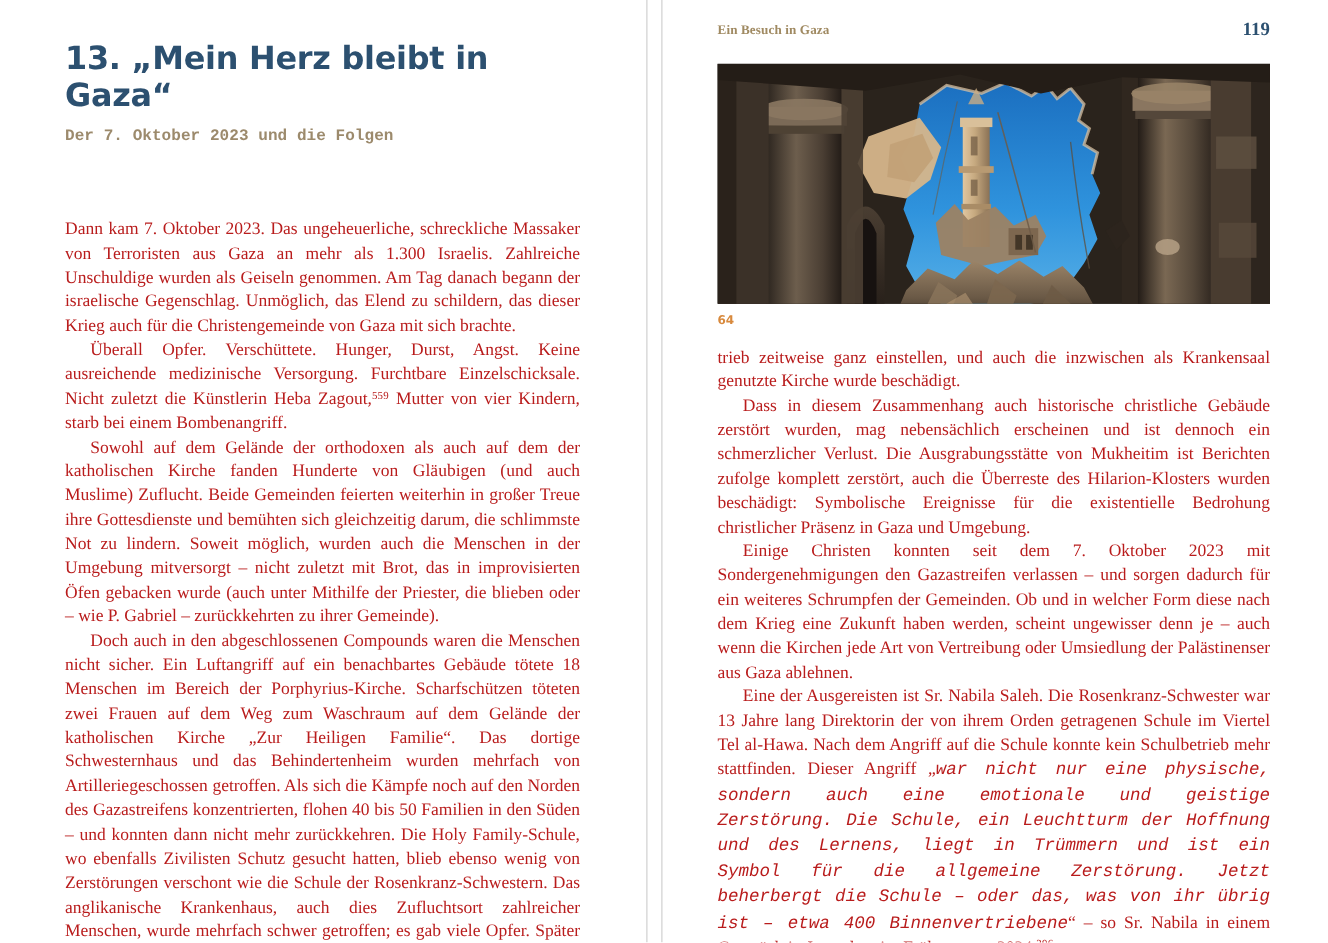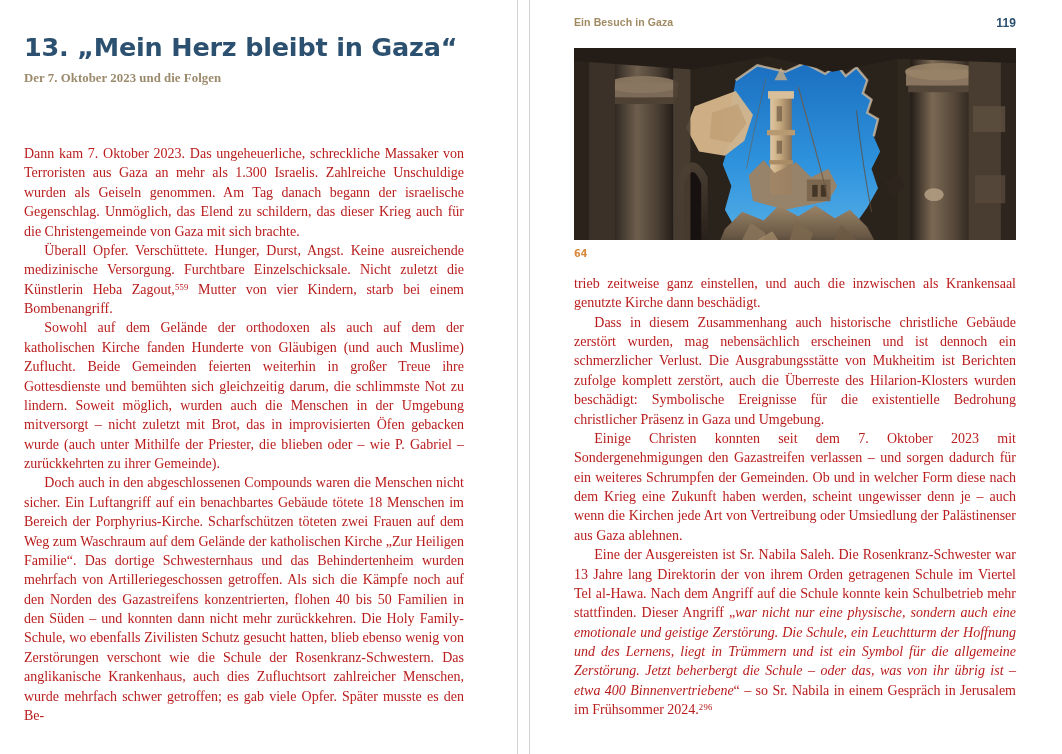--- a/index.html
+++ b/index.html
@@ -44,62 +44,62 @@
   .gutter .line.b { left: 14px; }
 
   
   .page {
     position: relative;
     box-sizing: border-box;
     height: 754px;
   }
   .page-left {
     width: 516px;
-    padding: 0 52px 0 24px;
+    padding: 0 52px 0 52px;
   }
   .page-right {
     width: 546px;
     padding: 0 46px 0 58px;
   }
 
   
   .running-head {
     display: flex;
-    align-items: flex-start;
+    align-items: center;
     justify-content: space-between;
     padding-top: 16px;
-    font-family: Liberation Sans, sans-serif;
+    font-family: Liberation Serif, serif;
     font-size: 10.5px;
     letter-spacing: 0.1px;
   }
   .running-head .rh-title {
     color: #a08a62;
     font-weight: 600;
   }
   .running-head .rh-folio {
     color: #2c5070;
     font-weight: 700;
-    font-size: 12px;
+    font-size: 15px;
   }
 
   
   .chapter-head {
     margin-top: 32px;
   }
   .chapter-title {
     font-family: "DejaVu Sans", sans-serif;
     font-weight: 700;
     font-size: 25.5px;
     line-height: 1.18;
     color: #2c5070;
     letter-spacing: -0.2px;
     margin: 0;
   }
   .chapter-subtitle {
-    font-family: Liberation Serif, serif;
+    font-family: Liberation Mono, monospace;
     font-weight: 600;
     font-size: 12.8px;
     color: #9c8a6c;
     margin: 9px 0 0 0;
     letter-spacing: 0.05px;
   }
 
   
   .body-col {
     margin-top: 58px;
@@ -123,20 +123,21 @@
     text-indent: 0;
   }
   sup.fn {
     font-size: 0.62em;
     vertical-align: 0.48em;
     line-height: 0;
     letter-spacing: 0.2px;
   }
   em.quote {
     font-style: italic;
+    font-family: Liberation Mono, monospace;
   }
 
   
   figure.figure {
     margin: 18px 0 0 0;
   }
   .photo {
     position: relative;
     width: 100%;
     height: 192px;
@@ -324,21 +325,21 @@
         </svg>
       </div>
 
       <figcaption class="figcaption">
         <span class="fig-num">64</span>
       </figcaption>
     </figure>
 
     <div class="body-col">
 
-      <p class="noindent">trieb zeitweise ganz einstellen, und auch die inzwischen als Krankensaal genutzte Kirche dann beschädigt.</p>
+      <p class="noindent">trieb zeitweise ganz einstellen, und auch die inzwischen als Krankensaal genutzte Kirche wurde beschädigt.</p>
 
       <p>Dass in diesem Zusammenhang auch historische christliche Gebäude zerstört wurden, mag nebensächlich erscheinen und ist dennoch ein schmerzlicher Verlust. Die Ausgrabungsstätte von Mukheitim ist Berichten zufolge komplett zerstört, auch die Überreste des Hilarion-Klosters wurden beschädigt: Symbolische Ereignisse für die existentielle Bedrohung christlicher Präsenz in Gaza und Umgebung.</p>
 
       <p>Einige Christen konnten seit dem 7. Oktober 2023 mit Sondergenehmigungen den Gazastreifen verlassen – und sorgen dadurch für ein weiteres Schrumpfen der Gemeinden. Ob und in welcher Form diese nach dem Krieg eine Zukunft haben werden, scheint ungewisser denn je – auch wenn die Kirchen jede Art von Vertreibung oder Umsiedlung der Palästinenser aus Gaza ablehnen.</p>
 
       <p><span>Eine der Ausgereisten ist Sr. Nabila Saleh. Die Rosenkranz-Schwester war 13 Jahre lang Direktorin der von ihrem Orden getragenen Schule im Viertel Tel al-Hawa. Nach dem Angriff auf die Schule konnte kein Schulbetrieb mehr stattfinden. Dieser Angriff „</span><em class="quote">war nicht nur eine physische, sondern auch eine emotionale und geistige Zerstörung. Die Schule, ein Leuchtturm der Hoffnung und des Lernens, liegt in Trümmern und ist ein Symbol für die allgemeine Zerstörung. Jetzt beherbergt die Schule – oder das, was von ihr übrig ist – etwa 400 Binnenvertriebene</em><span>“ – so Sr. Nabila in einem Gespräch in Jerusalem im Frühsommer 2024.</span><sup class="fn">296</sup></p>
 
     </div>
   </section>
 

